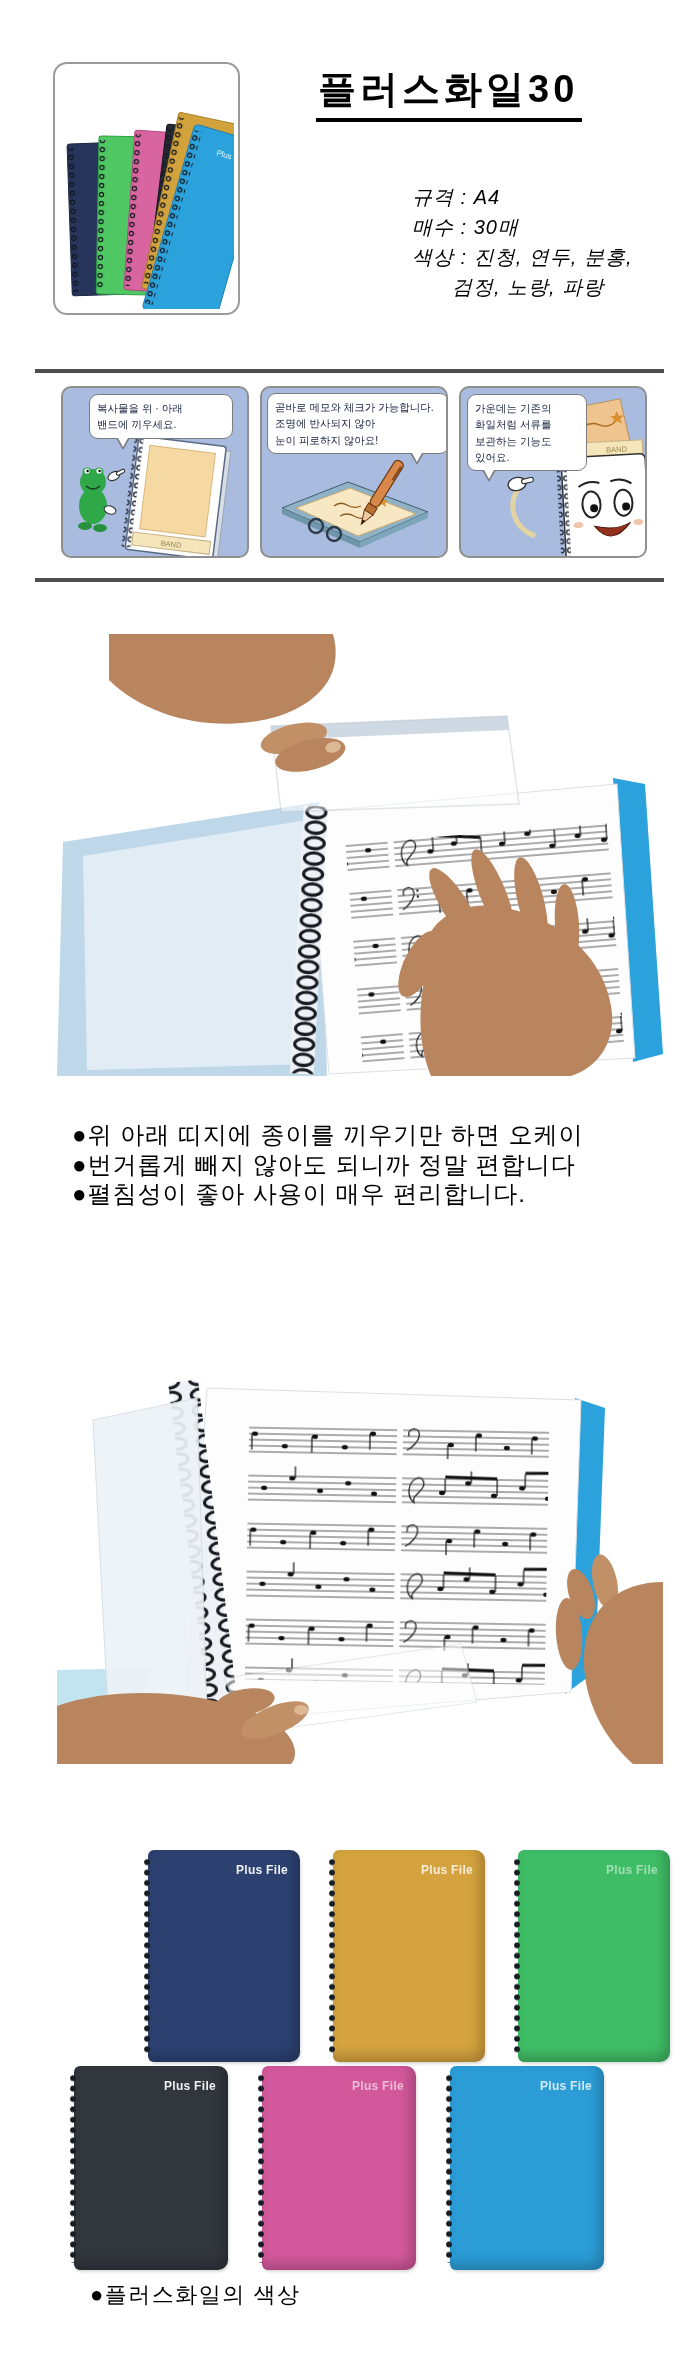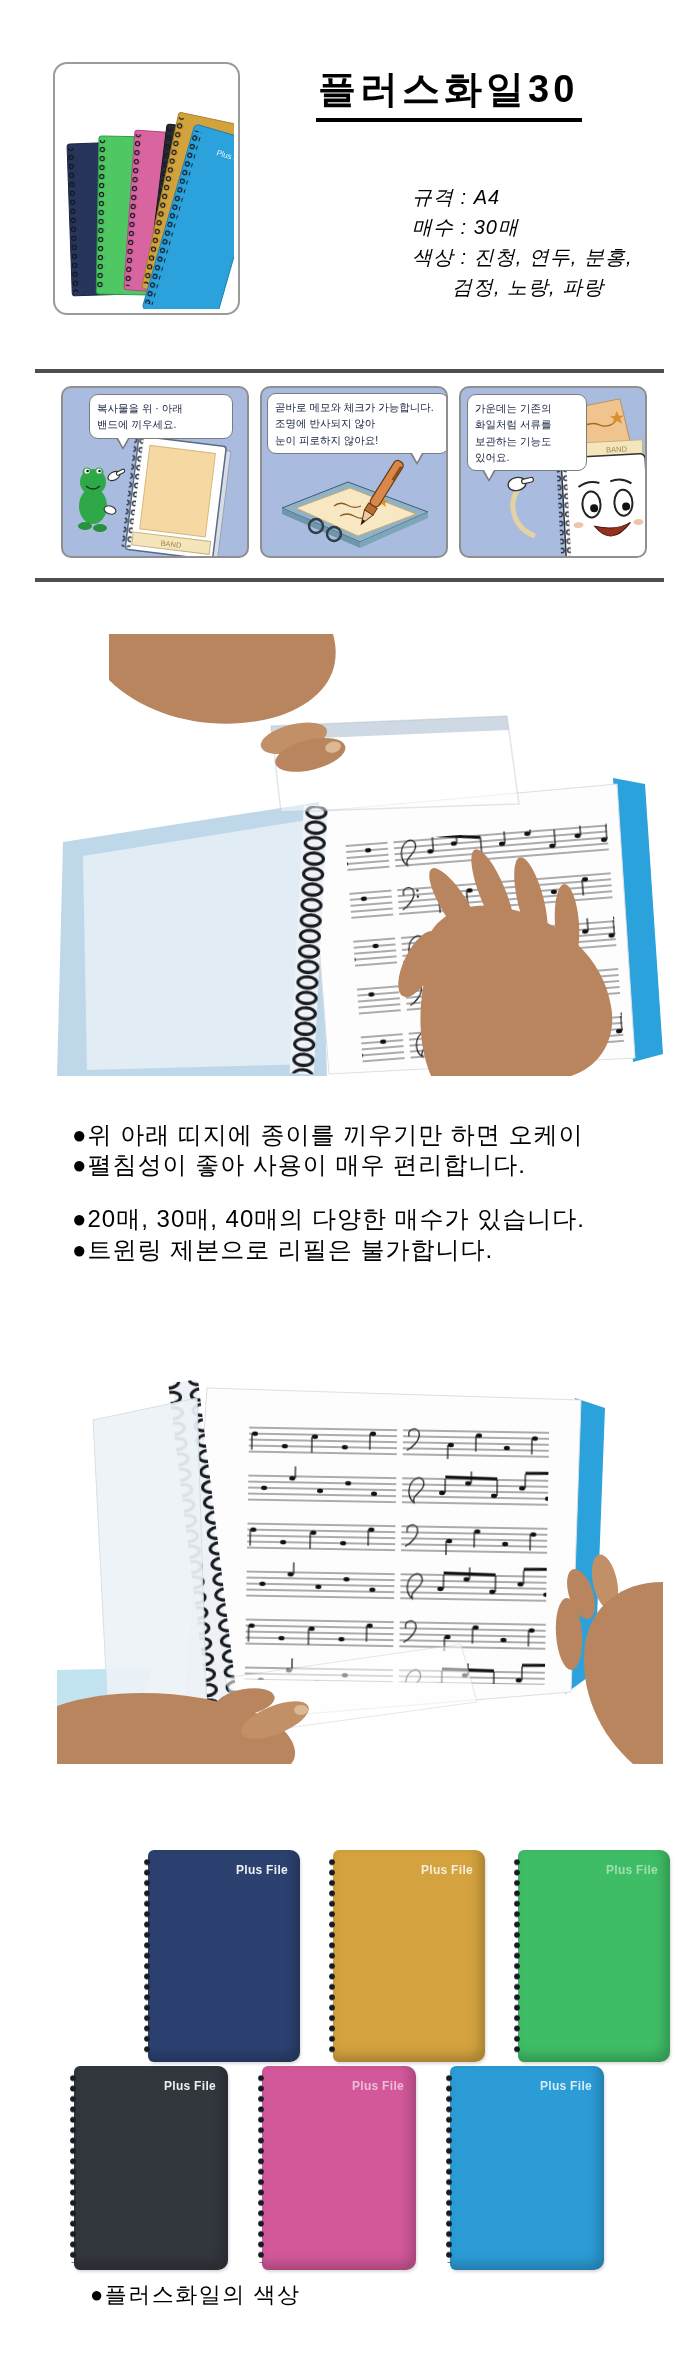--- a/index.html
+++ b/index.html
@@ -331,25 +331,22 @@
       <ellipse cx="474" cy="268" rx="13" ry="46" transform="rotate(-14 474 268)"></ellipse>
       <ellipse cx="510" cy="290" rx="12" ry="40" transform="rotate(-4 510 290)"></ellipse>
       <ellipse cx="362" cy="330" rx="15" ry="36" transform="rotate(26 362 330)"></ellipse>
       <path d="M368,342 C358,296 392,268 436,272 C500,280 546,322 554,372 C560,404 544,432 514,442 L374,442 C360,408 362,372 368,342 Z"></path>
     </g>
   </svg>
 
   <div class="features">
     <div class="grp1">
       <div>●위 아래 띠지에 종이를 끼우기만 하면 오케이</div>
+      <div>●번거롭게 빼지 않아도 되니까 정말 편합니다</div>
       <div>●펼침성이 좋아 사용이 매우 편리합니다.</div>
-    </div>
-    <div class="grp2">
-      <div>●20매, 30매, 40매의 다양한 매수가 있습니다.</div>
-      <div>●트윈링 제본으로 리필은 불가합니다.</div>
     </div>
   </div>
 
   <svg class="photo" id="photo2" width="606" height="392" viewBox="0 0 606 392" xmlns="http://www.w3.org/2000/svg">
     <defs>
       <pattern id="pstaffB" width="340" height="96" patternUnits="userSpaceOnUse">
         <g stroke="#5a5a5a" stroke-width="1">
           <line x1="4" y1="10" x2="338" y2="10"></line>
             <line x1="4" y1="16" x2="338" y2="16"></line>
           <line x1="4" y1="22" x2="338" y2="22"></line>

